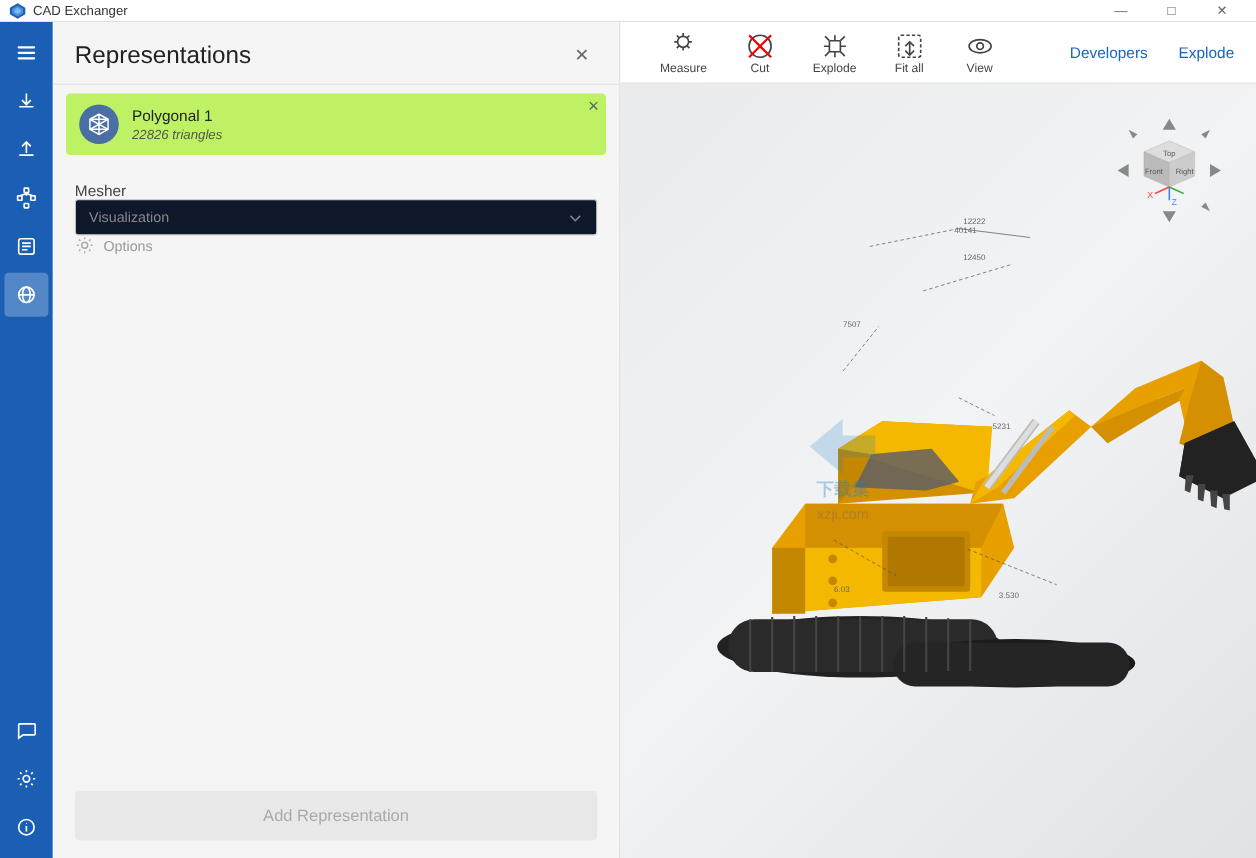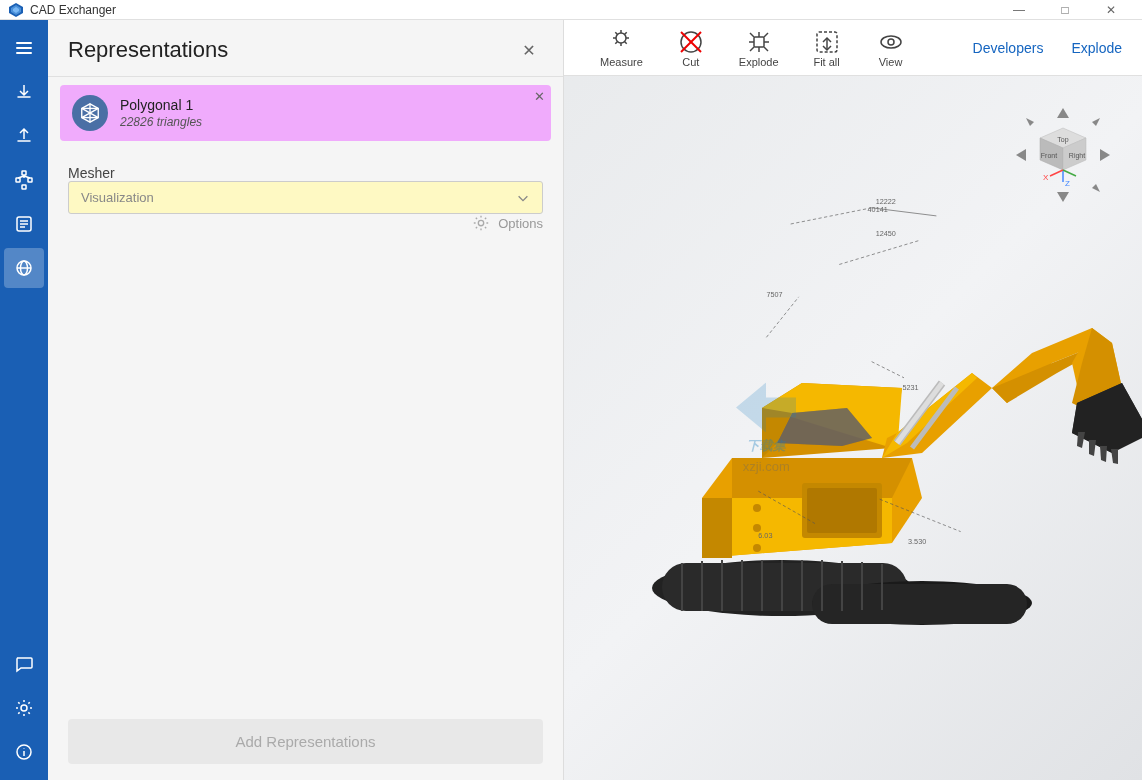--- a/index.html
+++ b/index.html
@@ -74,21 +74,21 @@
       display: flex; align-items: center; justify-content: center;
       color: #666; font-size: 16px;
       border-radius: 3px;
     }
 
     
     .rep-list { padding: 8px 12px; flex-shrink: 0; }
     .rep-item {
       display: flex;
       align-items: center;
-      background: #f0abfc;
+      background: #bef264;
       border-radius: 4px;
       padding: 10px 12px;
       gap: 12px;
       position: relative;
     }
     .rep-icon {
       width: 36px; height: 36px;
       background: #4a6fa5;
       border-radius: 50%;
       display: flex; align-items: center; justify-content: center;
@@ -102,39 +102,38 @@
       position: absolute; top: 4px; right: 6px;
       background: none; border: none; cursor: pointer;
       color: #666; font-size: 13px;
     }
 
     
     .panel-bottom { flex: 1; padding: 16px 20px; display: flex; flex-direction: column; gap: 0; }
     .mesher-label { font-size: 14px; color: #444; font-weight: 500; }
     .mesher-select {
       width: 100%;
-      background: #fef9c3;
+      background: #0f172a;
       border: 1px solid #ccc;
       border-radius: 3px;
       padding: 8px 12px;
       font-size: 13px;
       color: #888;
       display: flex;
       align-items: center;
       justify-content: space-between;
       cursor: pointer;
     }
     .options-row {
       display: flex;
       align-items: center;
       gap: 8px;
       color: #999;
       font-size: 13px;
       cursor: pointer;
-      justify-content: flex-end;
     }
     .options-row svg { width: 18px; height: 18px; color: #aaa; }
     .panel-spacer { flex: 1; }
     .add-rep-btn {
       width: 100%;
       padding: 14px;
       background: #e8e8e8;
       border: none;
       border-radius: 4px;
       font-size: 15px;
@@ -370,21 +369,21 @@
         </svg>
       </div>
       <div class="options-row">
         <svg viewBox="0 0 20 20" fill="none" stroke="#aaa" stroke-width="1.5">
           <circle cx="10" cy="10" r="3"></circle>
           <path d="M10 2v2M10 16v2M2 10h2M16 10h2M4.22 4.22l1.42 1.42M14.36 14.36l1.42 1.42M4.22 15.78l1.42-1.42M14.36 5.64l1.42-1.42"></path>
         </svg>
         <span>Options</span>
       </div>
       <div class="panel-spacer"></div>
-      <button class="add-rep-btn">Add Representations</button>
+      <button class="add-rep-btn">Add Representation</button>
     </div>
   </div>
 
   <div class="viewport">
 
     <div class="toolbar">
 
       <div class="tool-item">
         <svg viewBox="0 0 28 28" fill="none" stroke="#444" stroke-width="1.5">
           <circle cx="14" cy="10" r="5" stroke="#444"></circle>
@@ -538,21 +537,21 @@
 
         <line x1="390" y1="450" x2="490" y2="490" stroke="#555" stroke-width="0.8" stroke-dasharray="4,3"></line>
         <text x="425" y="505" font-size="9" fill="#666" font-family="Arial">3.530</text>
       </svg>
 
       <div class="watermark">
 
         <svg width="60" height="50" viewBox="0 0 60 50">
           <polygon points="0,25 30,0 30,15 60,15 60,35 30,35 30,50" fill="#1a7fc1" opacity="0.6"></polygon>
         </svg>
-        <span class="watermark-text" style="color:#1a7fc1;font-size:13px;font-weight:600;font-style:italic;">下载集</span>
+        <span class="watermark-text" style="color:#1a7fc1;font-size:16px;font-weight:600;">下载集</span>
         <span class="watermark-text">xzji.com</span>
       </div>
 
       <div class="nav-cube">
         <svg width="110" height="110" viewBox="0 0 110 110">
 
           <polygon points="55,8 61,18 49,18" fill="#888"></polygon>
 
           <polygon points="55,102 61,92 49,92" fill="#888"></polygon>
 

